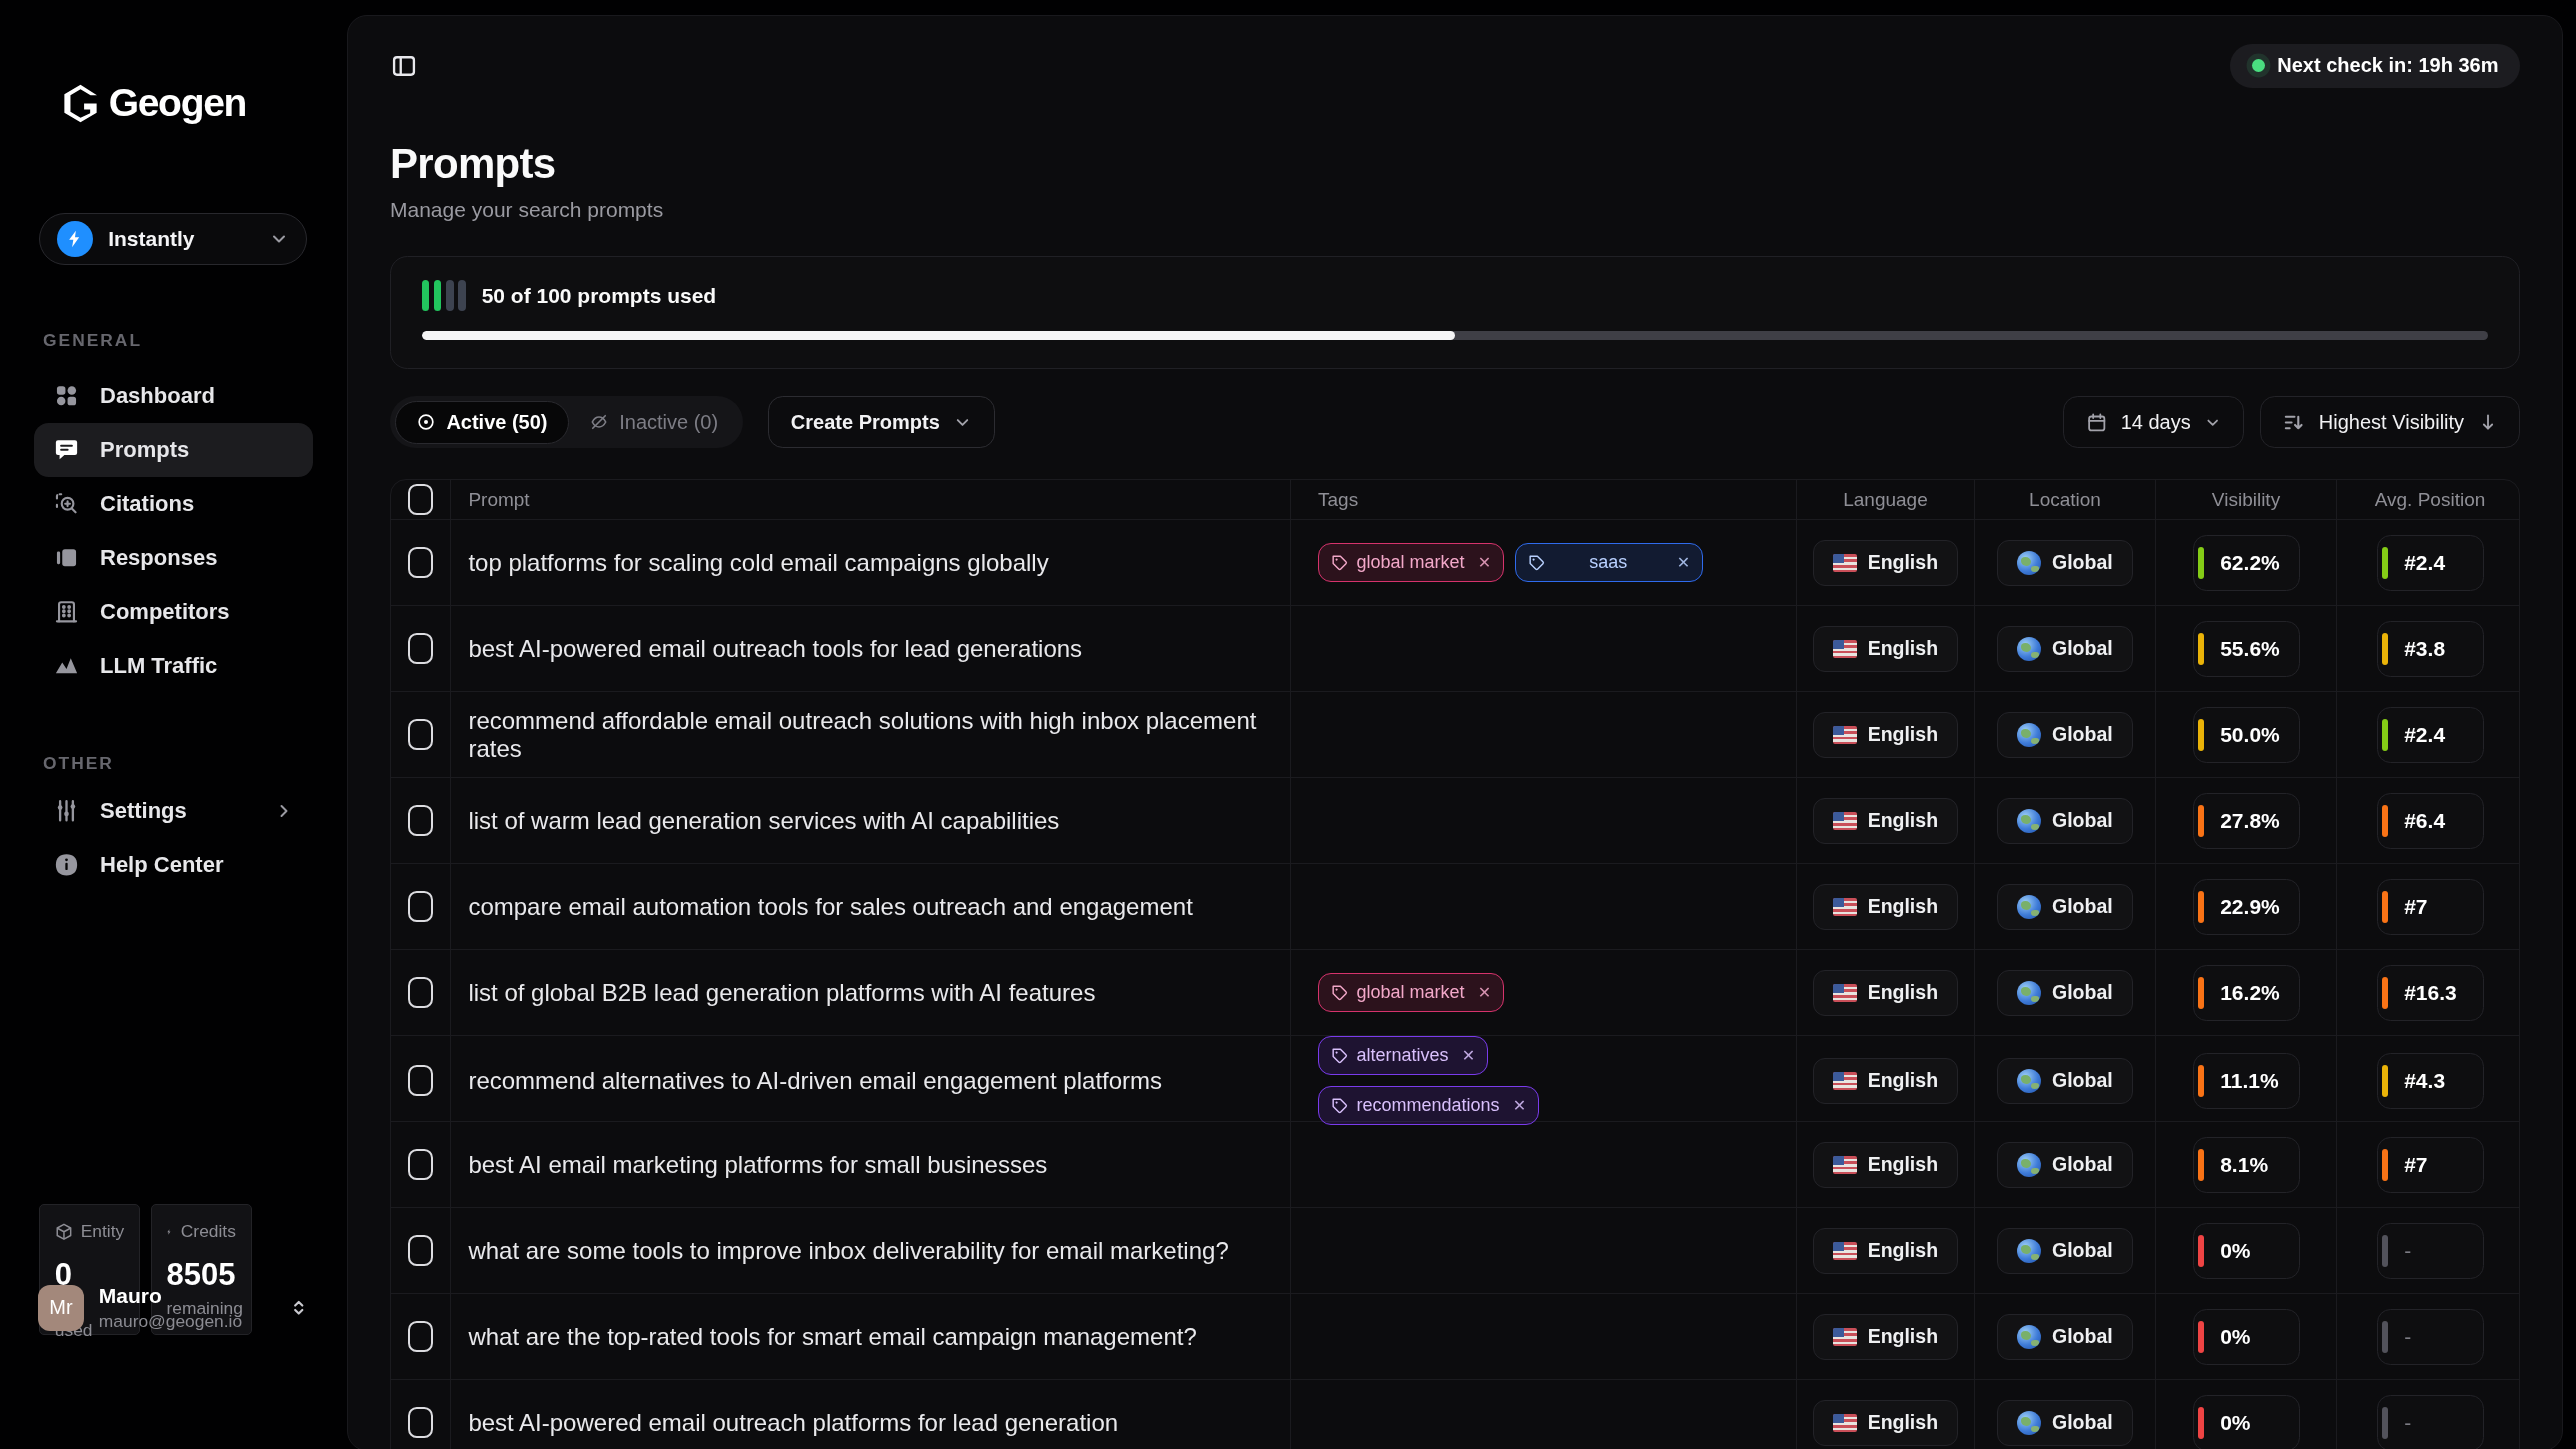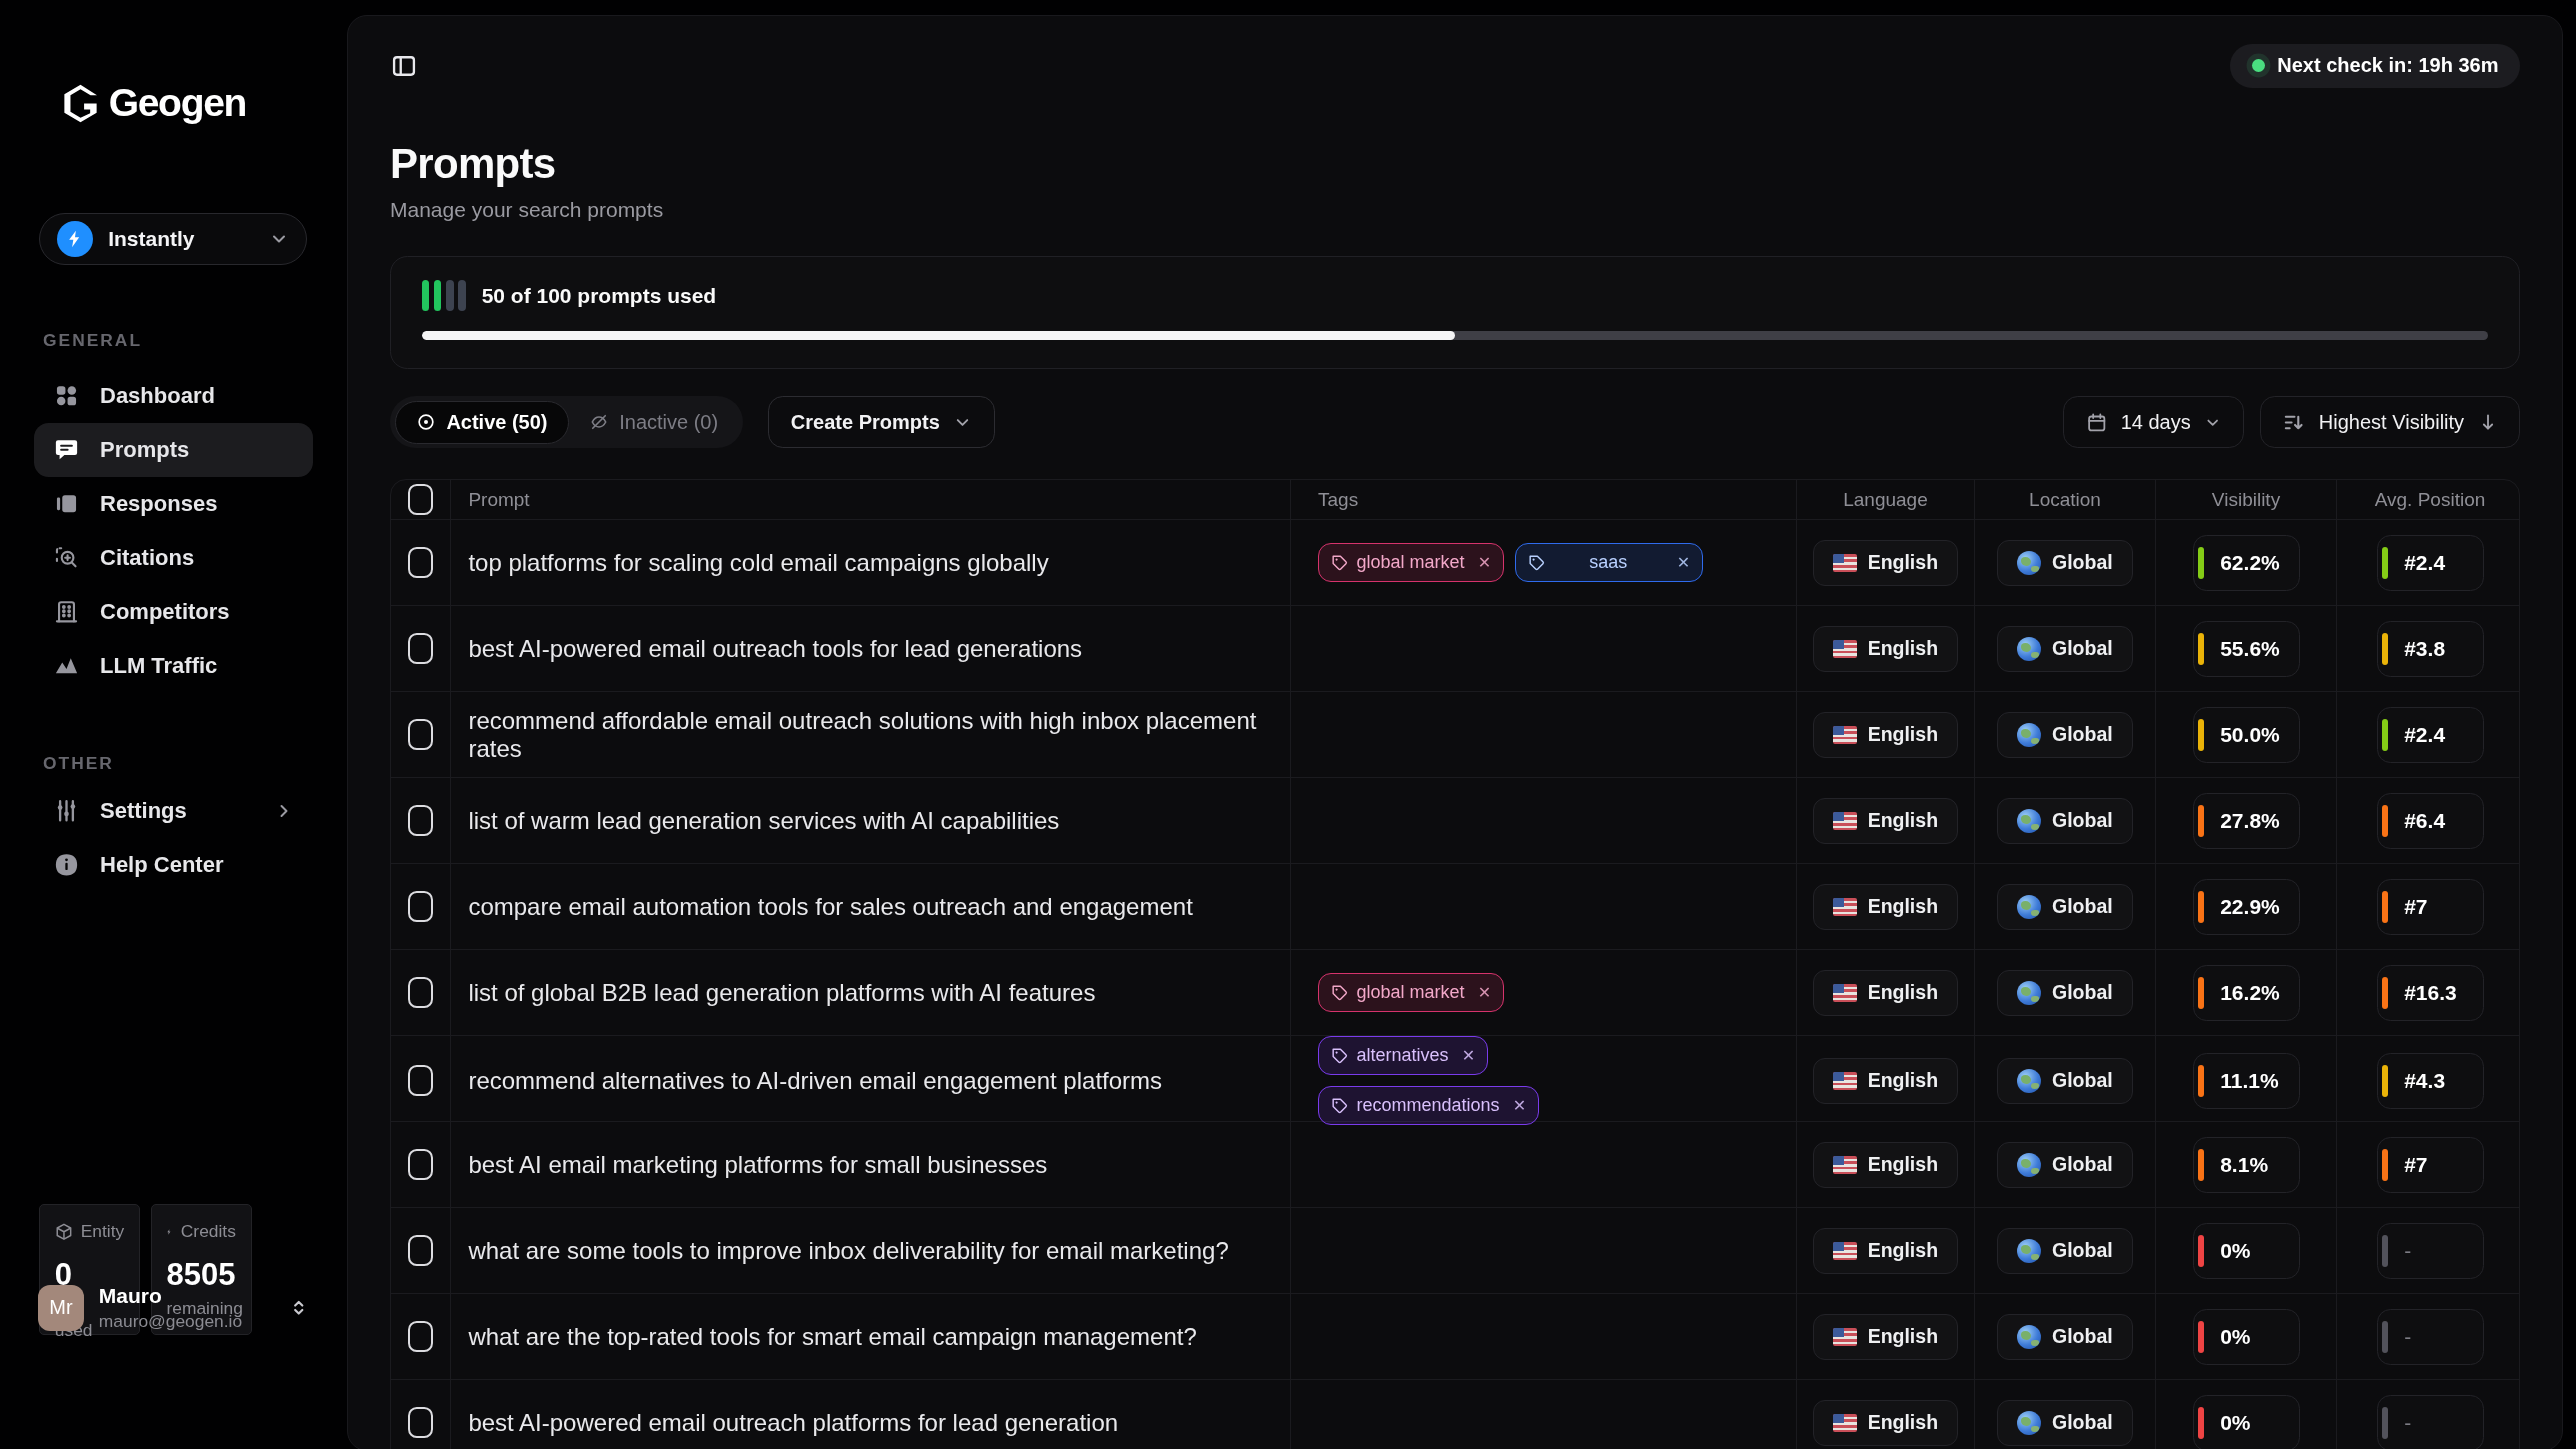--- a/index.html
+++ b/index.html
@@ -144,35 +144,35 @@
     </div>
     <div class="nav-item active">
       <svg class="nicon" width="25.5" height="25.5" viewBox="0 0 24 24">
           <path d="M4 3h16a2 2 0 0 1 2 2v10a2 2 0 0 1-2 2H10l-4.5 4V17H4a2 2 0 0 1-2-2V5a2 2 0 0 1 2-2z" fill="currentColor"></path>
           <rect x="6" y="7.2" width="12" height="2" rx="1" fill="#1c1c1f"></rect>
           <rect x="6" y="11" width="8" height="2" rx="1" fill="#1c1c1f"></rect>
         </svg>
       <span class="lbl">Prompts</span>
     </div>
     <div class="nav-item">
-      <svg class="nicon" width="25.5" height="25.5" viewBox="0 0 24 24">
-          <rect x="3" y="6" width="3" height="12" rx="1.2" fill="currentColor"></rect>
-          <rect x="8" y="4" width="13" height="16" rx="2.5" fill="currentColor"></rect>
-        </svg>
-      <span class="lbl">Responses</span>
-    </div>
-    <div class="nav-item">
       <svg class="nicon" width="25.5" height="25.5" viewBox="0 0 24 24" fill="none" stroke="currentColor" stroke-width="2" stroke-linecap="round">
           <path d="M3 7V5a2 2 0 0 1 2-2h2" stroke-dasharray="3 2.4"></path>
           <path d="M3 13v2" stroke-dasharray="3 2.4"></path>
           <circle cx="13" cy="12" r="5.5"></circle>
           <path d="m17 16.5 3.5 3.5"></path>
           <path d="M13 9.8v4.4M10.8 12h4.4"></path>
         </svg>
       <span class="lbl">Citations</span>
+    </div>
+    <div class="nav-item">
+      <svg class="nicon" width="25.5" height="25.5" viewBox="0 0 24 24">
+          <rect x="3" y="6" width="3" height="12" rx="1.2" fill="currentColor"></rect>
+          <rect x="8" y="4" width="13" height="16" rx="2.5" fill="currentColor"></rect>
+        </svg>
+      <span class="lbl">Responses</span>
     </div>
     <div class="nav-item">
       <svg class="nicon" width="25.5" height="25.5" viewBox="0 0 24 24" fill="none" stroke="currentColor" stroke-width="2" stroke-linecap="round">
           <path d="M5 21V5a2 2 0 0 1 2-2h10a2 2 0 0 1 2 2v16"></path>
           <path d="M3 21h18"></path>
           <circle cx="9.5" cy="7.5" r=".8" fill="currentColor"></circle>
           <circle cx="14.5" cy="7.5" r=".8" fill="currentColor"></circle>
           <circle cx="9.5" cy="11.5" r=".8" fill="currentColor"></circle>
           <circle cx="14.5" cy="11.5" r=".8" fill="currentColor"></circle>
           <circle cx="9.5" cy="15.5" r=".8" fill="currentColor"></circle>

